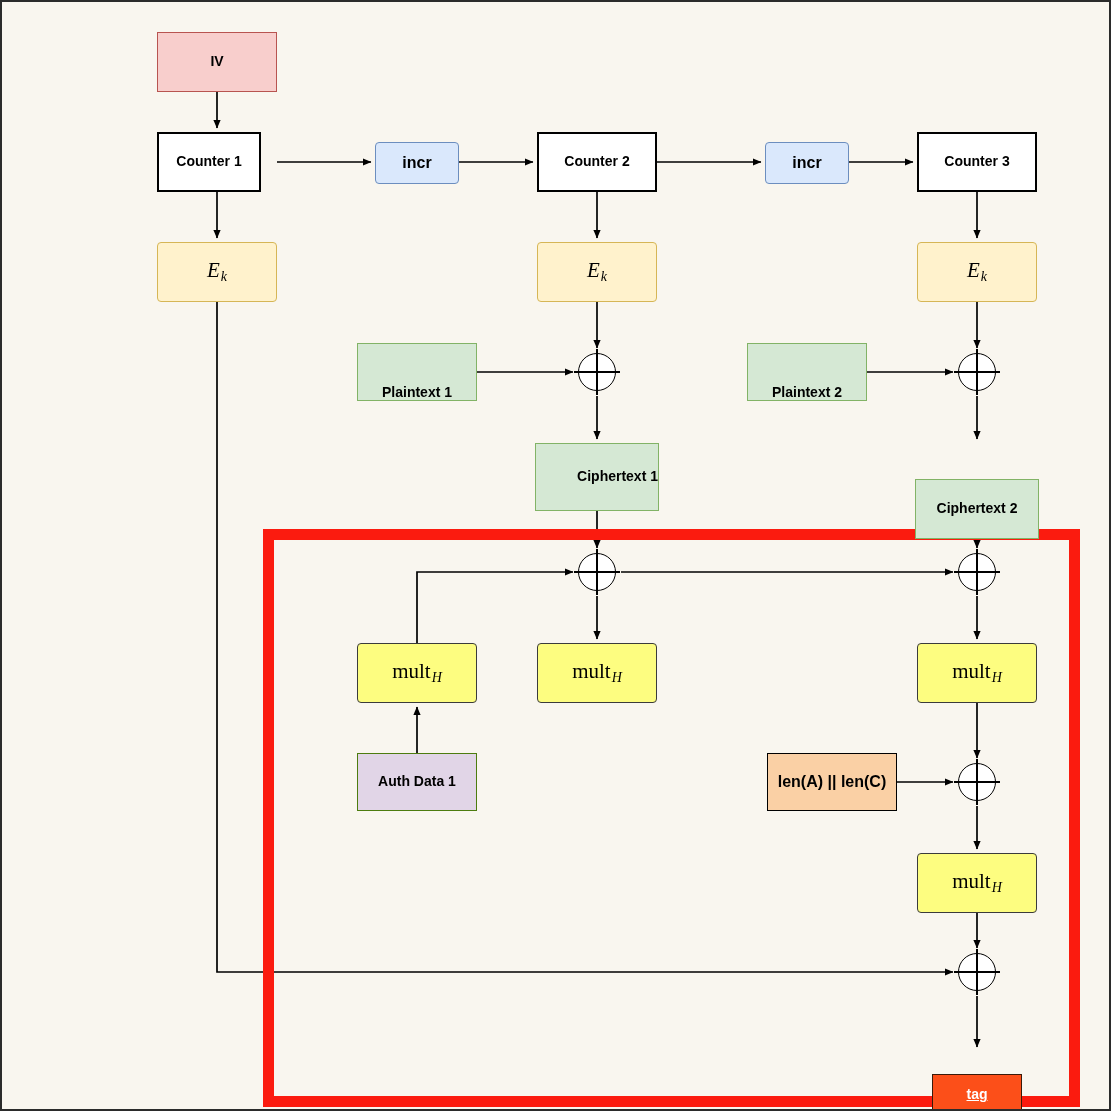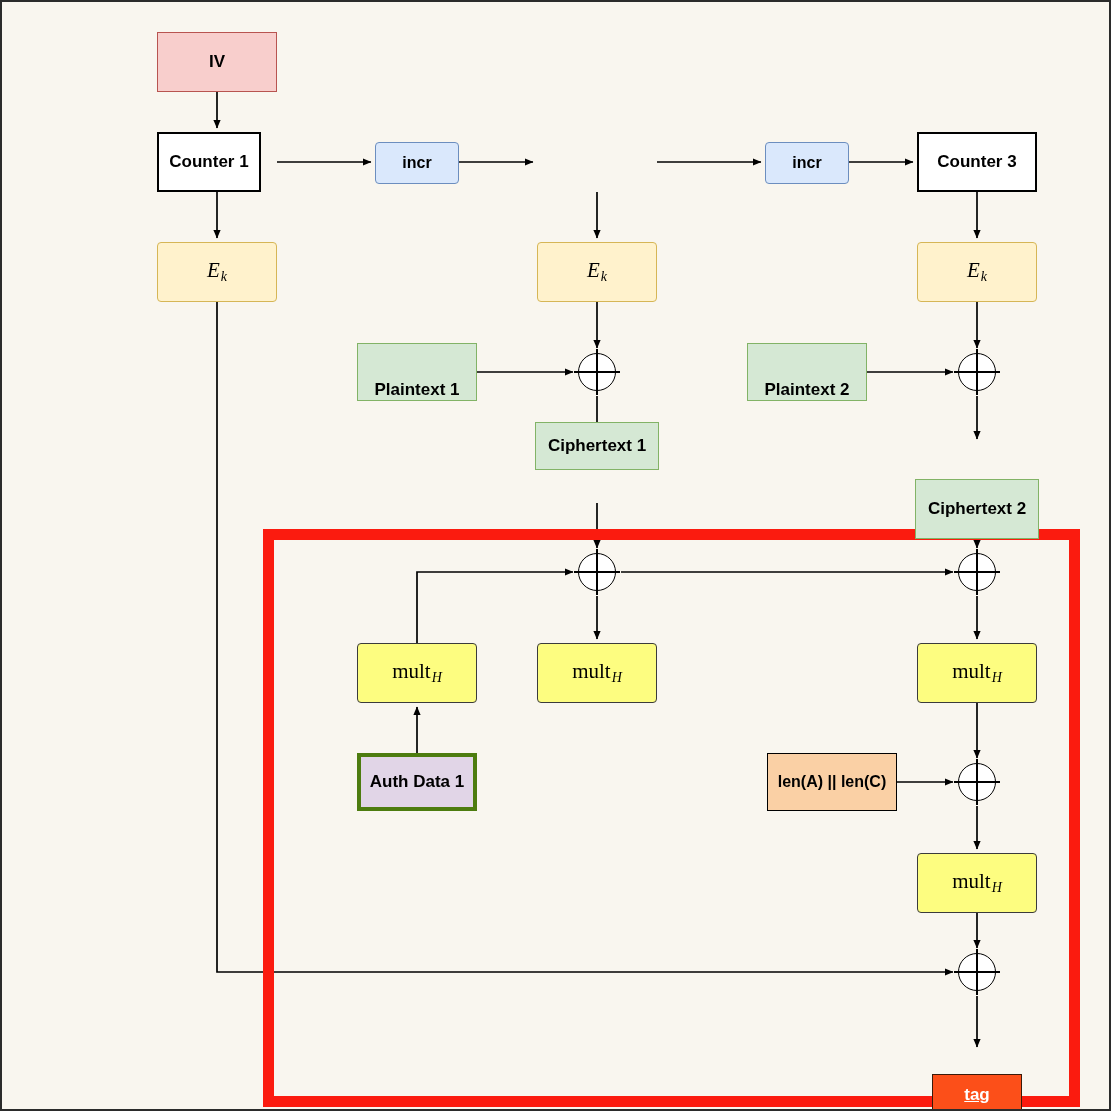--- a/index.html
+++ b/index.html
@@ -25,21 +25,21 @@
     height: 1111px;
     pointer-events: none;
   }
   .node {
     position: absolute;
     box-sizing: border-box;
     display: flex;
     align-items: center;
     justify-content: center;
     text-align: center;
-    font-size: 17px;
+    font-size: 14px;
     font-weight: bold;
     color: #000000;
     line-height: 1.1;
   }
   .node.math {
     font-family: "Liberation Serif", serif;
     font-weight: normal;
     font-size: 21px;
   }
   .node.math .sub {
@@ -57,21 +57,21 @@
   .rect-sharp { border-radius: 0; }
   .rect-round { border-radius: 4px; }
 
   .n-iv      { background:#f8cecc; border:1px solid #b85450; }
   .n-counter { background:#ffffff; border:2px solid #000000; }
   .n-incr    { background:#dae8fc; border:1px solid #6c8ebf; }
   .n-ek      { background:#ffe6cc00; background-color:#fff2cc; border:1px solid #d6b656; }
   .n-plain   { background:#d5e8d4; border:1px solid #82b366;align-items:flex-end; }
   .n-cipher  { background:#d5e8d4; border:1px solid #82b366; }
   .n-mult    { background:#fdfd80; border:1px solid #3b3b3b; }
-  .n-auth    { background:#e1d5e7; border:4px solid #4d7c0f; }
+  .n-auth    { background:#e1d5e7; border:1px solid #4d7c0f; }
   .n-len     { background:#fad0a5; border:1px solid #000000;text-align:right; }
   .n-tag     { background:#fc4f19; border:1px solid #3b1a0a; color:#ffffff; }
 
   .xor {
     position: absolute;
     box-sizing: border-box;
     width: 38px;
     height: 38px;
     border-radius: 50%;
     border: 1.6px solid #000000;
@@ -165,20 +165,23 @@
   <div class="red-frame" style="left:261px; top:527px; width:817px; height:578px;"></div>
 
   <div class="node rect-sharp n-iv" style="left:155px; top:30px; width:120px; height:60px;">
     <span>IV</span>
   </div>
 
   <div class="node rect-sharp n-counter" style="left:155px; top:130px; width:104px; height:60px;">
     <span>Counter 1</span>
   </div>
 
+  <div class="node rect-sharp n-counter" style="left:535px; top:130px; width:120px; height:60px;">
+    <span>Counter 2</span>
+  </div>
 
   <div class="node rect-sharp n-counter" style="left:915px; top:130px; width:120px; height:60px;">
     <span>Counter 3</span>
   </div>
 
   <div class="node rect-round n-incr" style="left:373px; top:140px; width:84px; height:42px; font-size:16px;">
     <span>incr</span>
   </div>
 
   <div class="node rect-round n-incr" style="left:763px; top:140px; width:84px; height:42px; font-size:16px;">
@@ -198,21 +201,21 @@
   </div>
 
   <div class="node rect-sharp n-plain" style="left:355px; top:341px; width:120px; height:58px;">
     <span>Plaintext 1</span>
   </div>
 
   <div class="node rect-sharp n-plain" style="left:745px; top:341px; width:120px; height:58px;">
     <span>Plaintext 2</span>
   </div>
 
-  <div class="node rect-sharp n-cipher" style="left:533px; top:420px; width:124px; height:48px;">
+  <div class="node rect-sharp n-cipher" style="left:533px; top:441px; width:124px; height:68px;justify-content:flex-end;">
     <span>Ciphertext 1</span>
   </div>
 
   <div class="node rect-sharp n-cipher" style="left:913px; top:441px; width:124px; height:60px;margin-top:36px;">
     <span>Ciphertext 2</span>
   </div>
 
   <div class="node rect-round n-mult math mult" style="left:355px; top:641px; width:120px; height:60px;">
     <span><span class="base">mult</span><span class="sub">H</span></span>
   </div>

